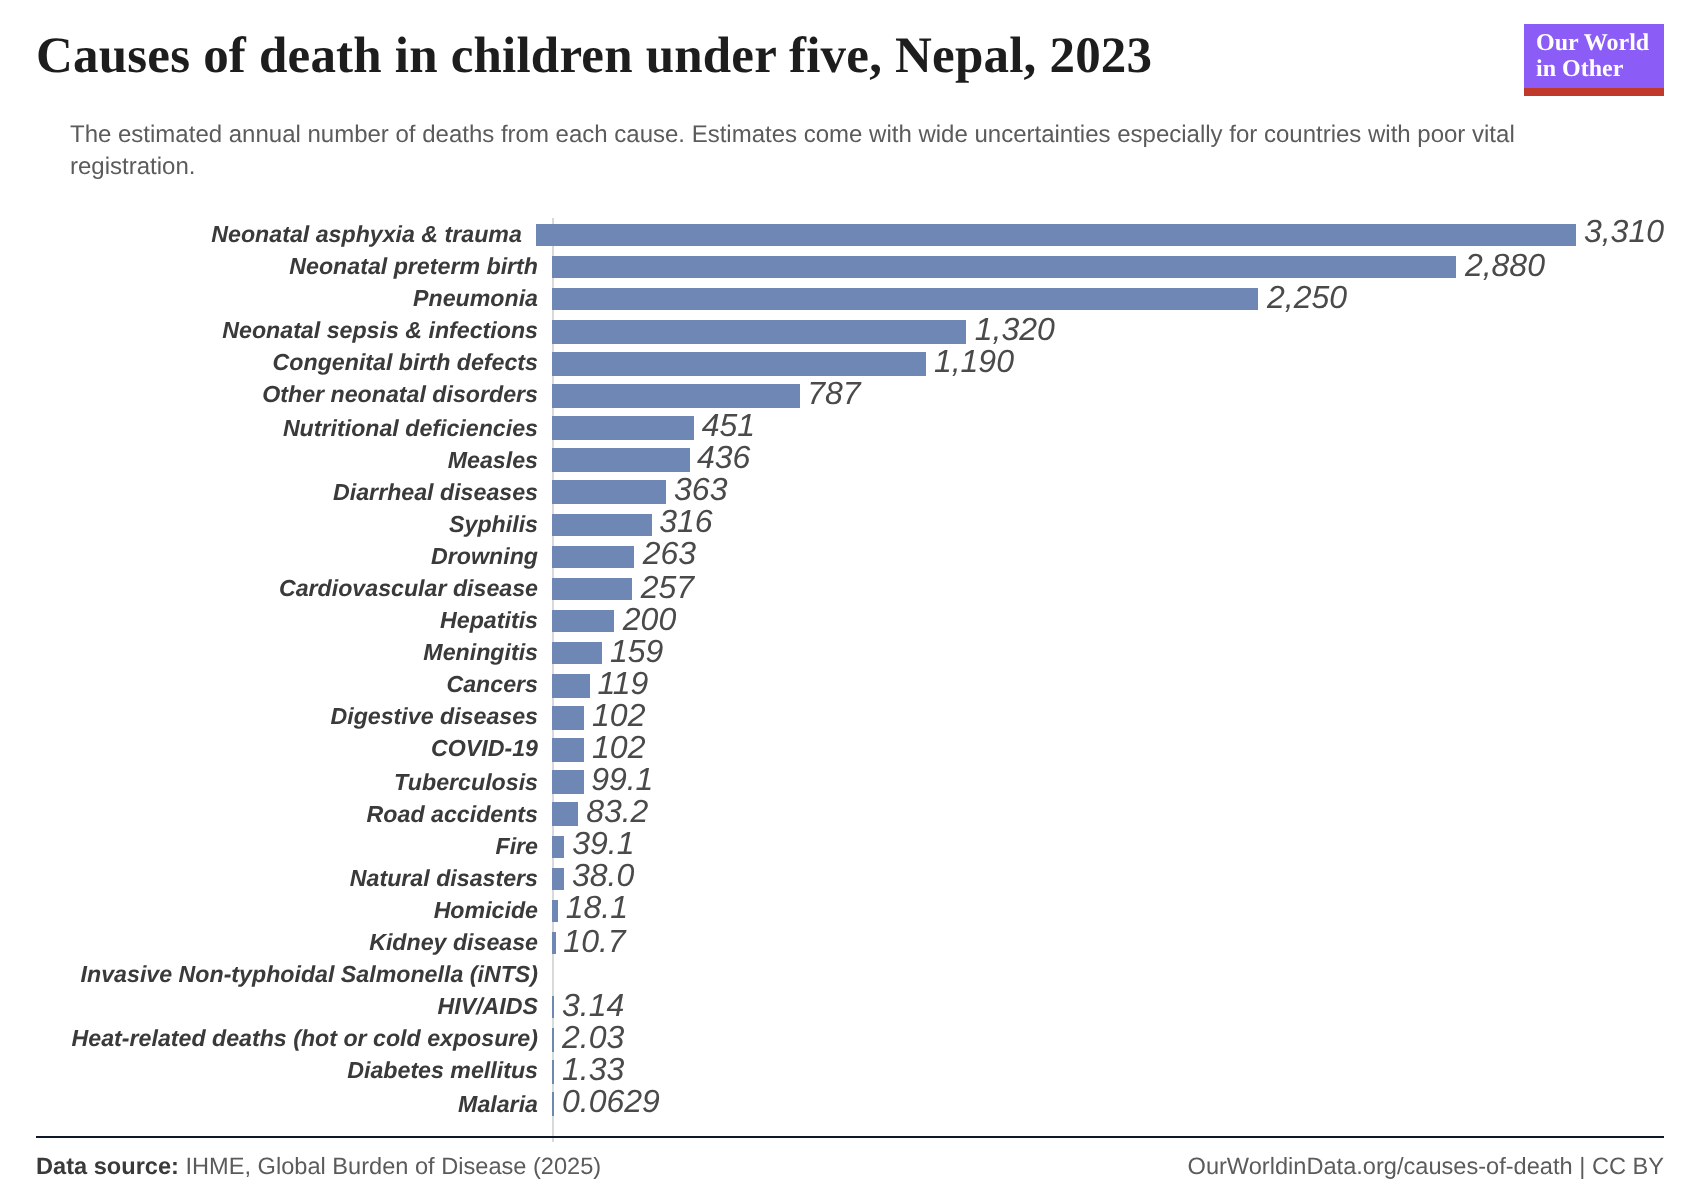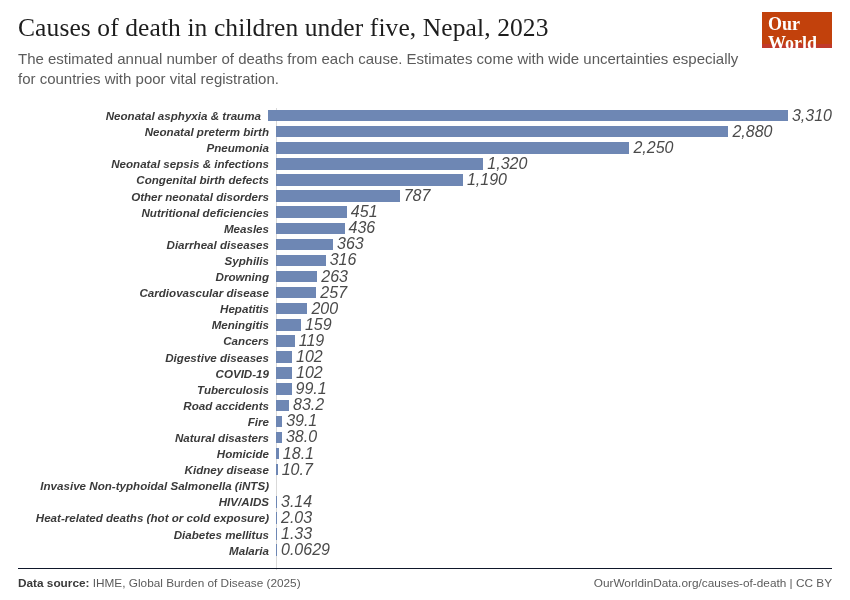--- a/index.html
+++ b/index.html
@@ -21,44 +21,44 @@
     box-sizing: border-box;
     padding: 14px 18px 0 18px;
   }
   
   .header {
     position: relative;
   }
   .title {
     font-family: "Liberation Serif", serif;
     font-size: 25.5px;
-    font-weight: 400;
+    font-weight: 700;
     color: #1d1d1d;
     letter-spacing: 0.1px;
     margin: 0 0 7px 0;
     line-height: 1.1;
   }
   .subtitle {
-    font-size: 15px;
+    font-size: 12px;
     color: #5b5b5b;
     line-height: 1.35;
     max-width: 735px;
-    margin: 0;
+    margin: 17px;
   }
   .owid-logo {
     position: absolute;
     top: -2px;
     right: 0;
     width: 70px;
     height: 36px;
-    background: #c2410c;
+    background: #8b5cf6;
     color: #ffffff;
     font-family: "Liberation Serif", serif;
     font-weight: bold;
-    font-size: 18px;
+    font-size: 12px;
     line-height: 1.05;
     padding: 3px 5px 0 6px;
     box-sizing: border-box;
     border-bottom: 4px solid #c0392b;
   }
   .owid-logo span {
     display: block;
   }
   
   .chart {

